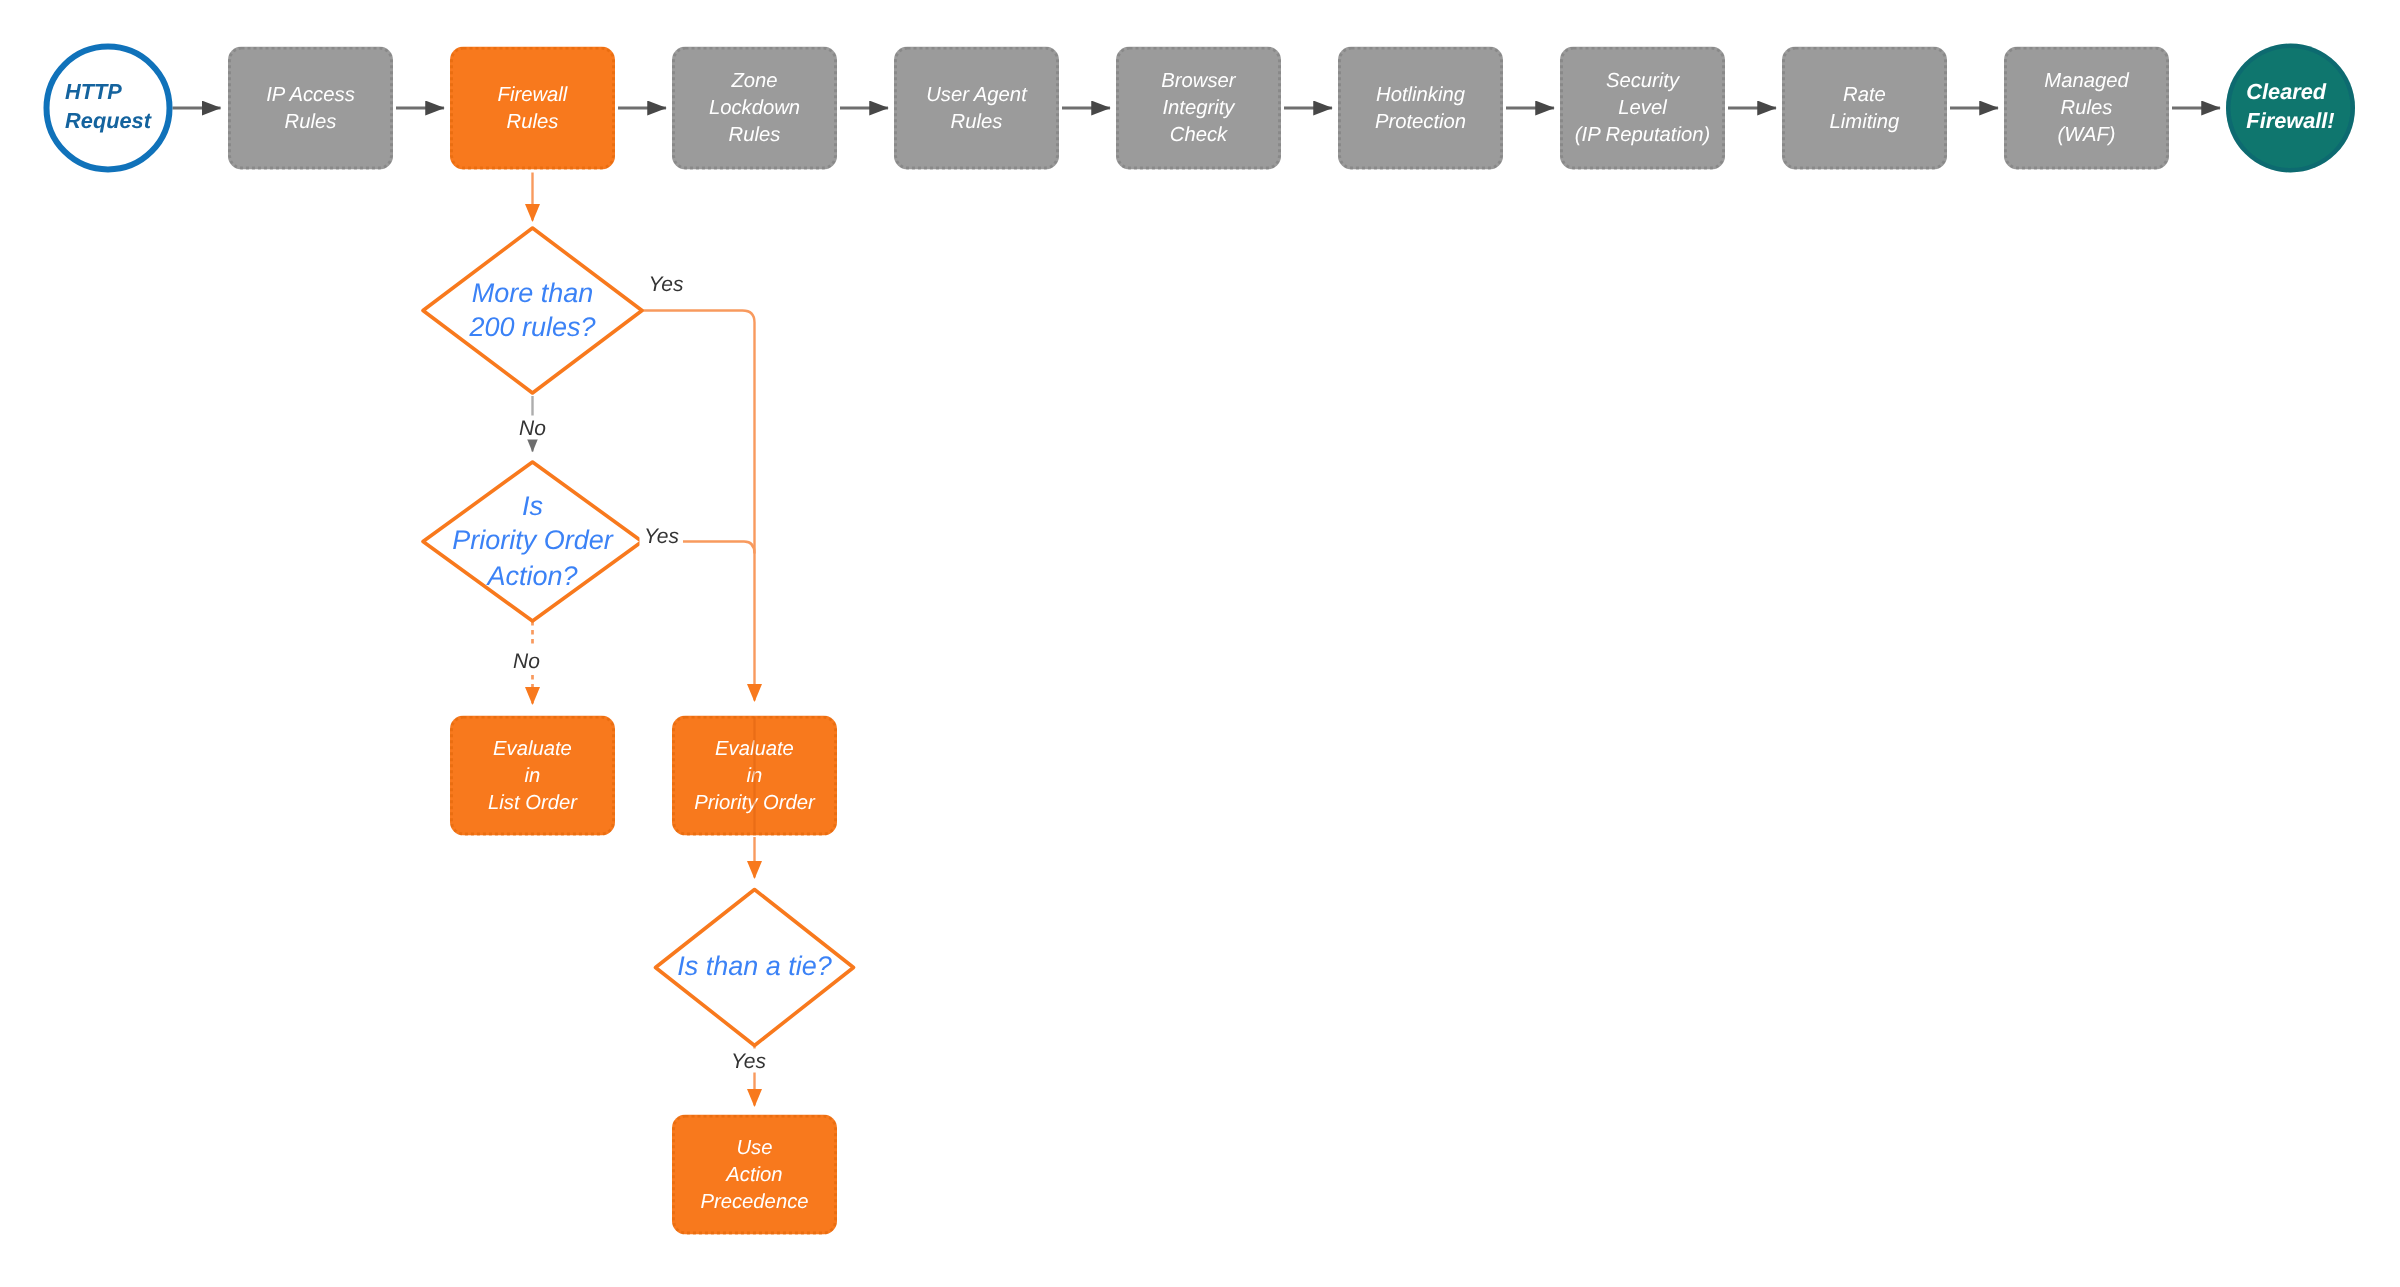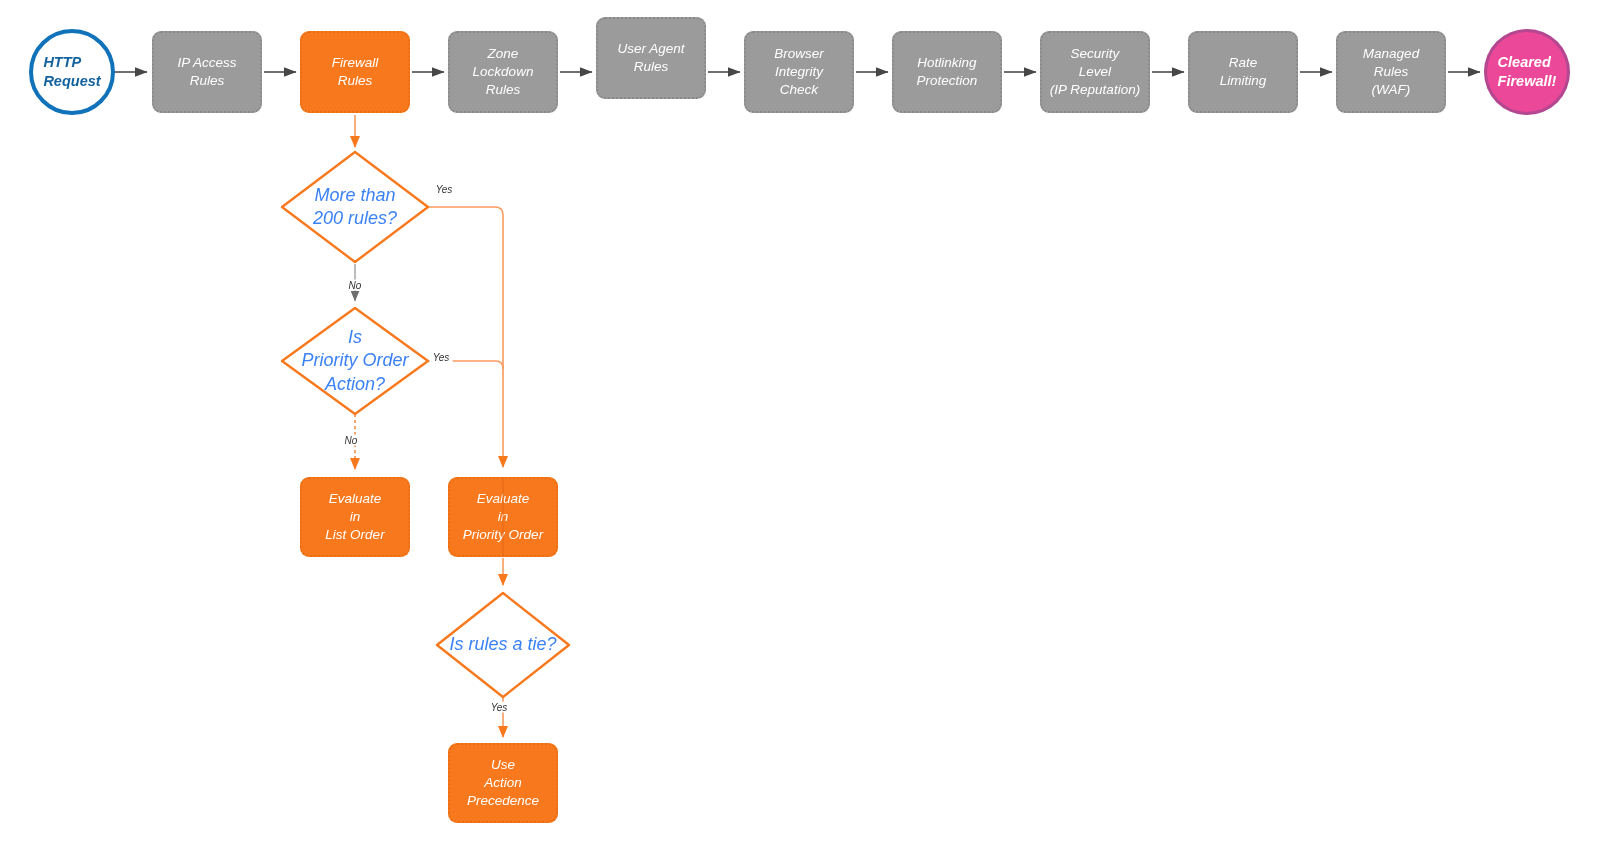--- a/index.html
+++ b/index.html
@@ -20,30 +20,30 @@
   .pnode.gray   { background:#9B9B9B; border:2px dotted #898989; }
   .pnode.orange { background:#F8791D; border:2px dotted #EA6E11; }
 
   .circle {
     position:absolute; width:86px; height:86px; border-radius:50%;
     display:flex; align-items:center; justify-content:center; 
     font-weight:bold; font-style:italic; font-size:14.5px; line-height:1.3;
     white-space:pre-line; z-index:2;
   }
   .circle.start { background:#ffffff; border:4px solid #1072BA; color:#14639E; }
-  .circle.end   { background:#ec4899; color:#ffffff; box-shadow: inset 0 0 0 3px rgba(7,70,120,0.25); }
+  .circle.end   { background:#0f766e; color:#ffffff; box-shadow: inset 0 0 0 3px rgba(7,70,120,0.25); }
 
   .dtext {
     position:absolute; display:flex; align-items:center; justify-content:center;
     text-align:center; font-size:18px; color:#3b82f6; line-height:1.3;
     white-space:pre-line; z-index:3;font-style:italic;
   }
   .elabel {
     position:absolute; transform:translate(-50%,-50%);
-    font-style:italic; font-size:10px; color:#333333;
+    font-style:italic; font-size:14px; color:#333333;
     background:#ffffff; padding:0 3px; z-index:4;
   }
 </style>
 </head>
 <body>
 
 <div class="canvas">
 
   <svg class="wires" viewBox="0 0 1600 858">
     <defs>
@@ -89,21 +89,21 @@
 Request</span>
   </div>
 
   <div class="pnode gray" style="left:152px;  top:31px;"><span>IP Access
 Rules</span></div>
   <div class="pnode orange" style="left:300px;  top:31px;"><span>Firewall
 Rules</span></div>
   <div class="pnode gray" style="left:448px;  top:31px;"><span>Zone
 Lockdown
 Rules</span></div>
-  <div class="pnode gray" style="left:596px;  top:17px;"><span>User Agent
+  <div class="pnode gray" style="left:596px;  top:31px;"><span>User Agent
 Rules</span></div>
   <div class="pnode gray" style="left:744px;  top:31px;"><span>Browser
 Integrity
 Check</span></div>
   <div class="pnode gray" style="left:892px;  top:31px;"><span>Hotlinking
 Protection</span></div>
   <div class="pnode gray" style="left:1188px; top:31px;"><span>Rate
 Limiting</span></div>
   <div class="pnode gray" style="left:1040px; top:31px;"><span>Security
 Level
@@ -115,21 +115,21 @@
   <div class="circle end" style="left:1484px; top:29px;">
     <span>Cleared
 Firewall!</span>
   </div>
 
   <div class="dtext" style="left:283px; top:177px; width:144px; height:60px;">More than
 200 rules?</div>
   <div class="dtext" style="left:283px; top:326px; width:144px; height:70px;">Is
 Priority Order
 Action?</div>
-  <div class="dtext" style="left:437px; top:630px; width:132px; height:30px;">Is rules a tie?</div>
+  <div class="dtext" style="left:437px; top:630px; width:132px; height:30px;">Is than a tie?</div>
 
   <div class="pnode orange" style="left:300px; top:477px; height:80px;"><span>Evaluate
 in
 List Order</span></div>
   <div class="pnode orange" style="left:448px; top:477px; height:80px;"><span>Evaluate
 in
 Priority Order</span></div>
   <div class="pnode orange" style="left:448px; top:743px; height:80px;"><span>Use
 Action
 Precedence</span></div>

